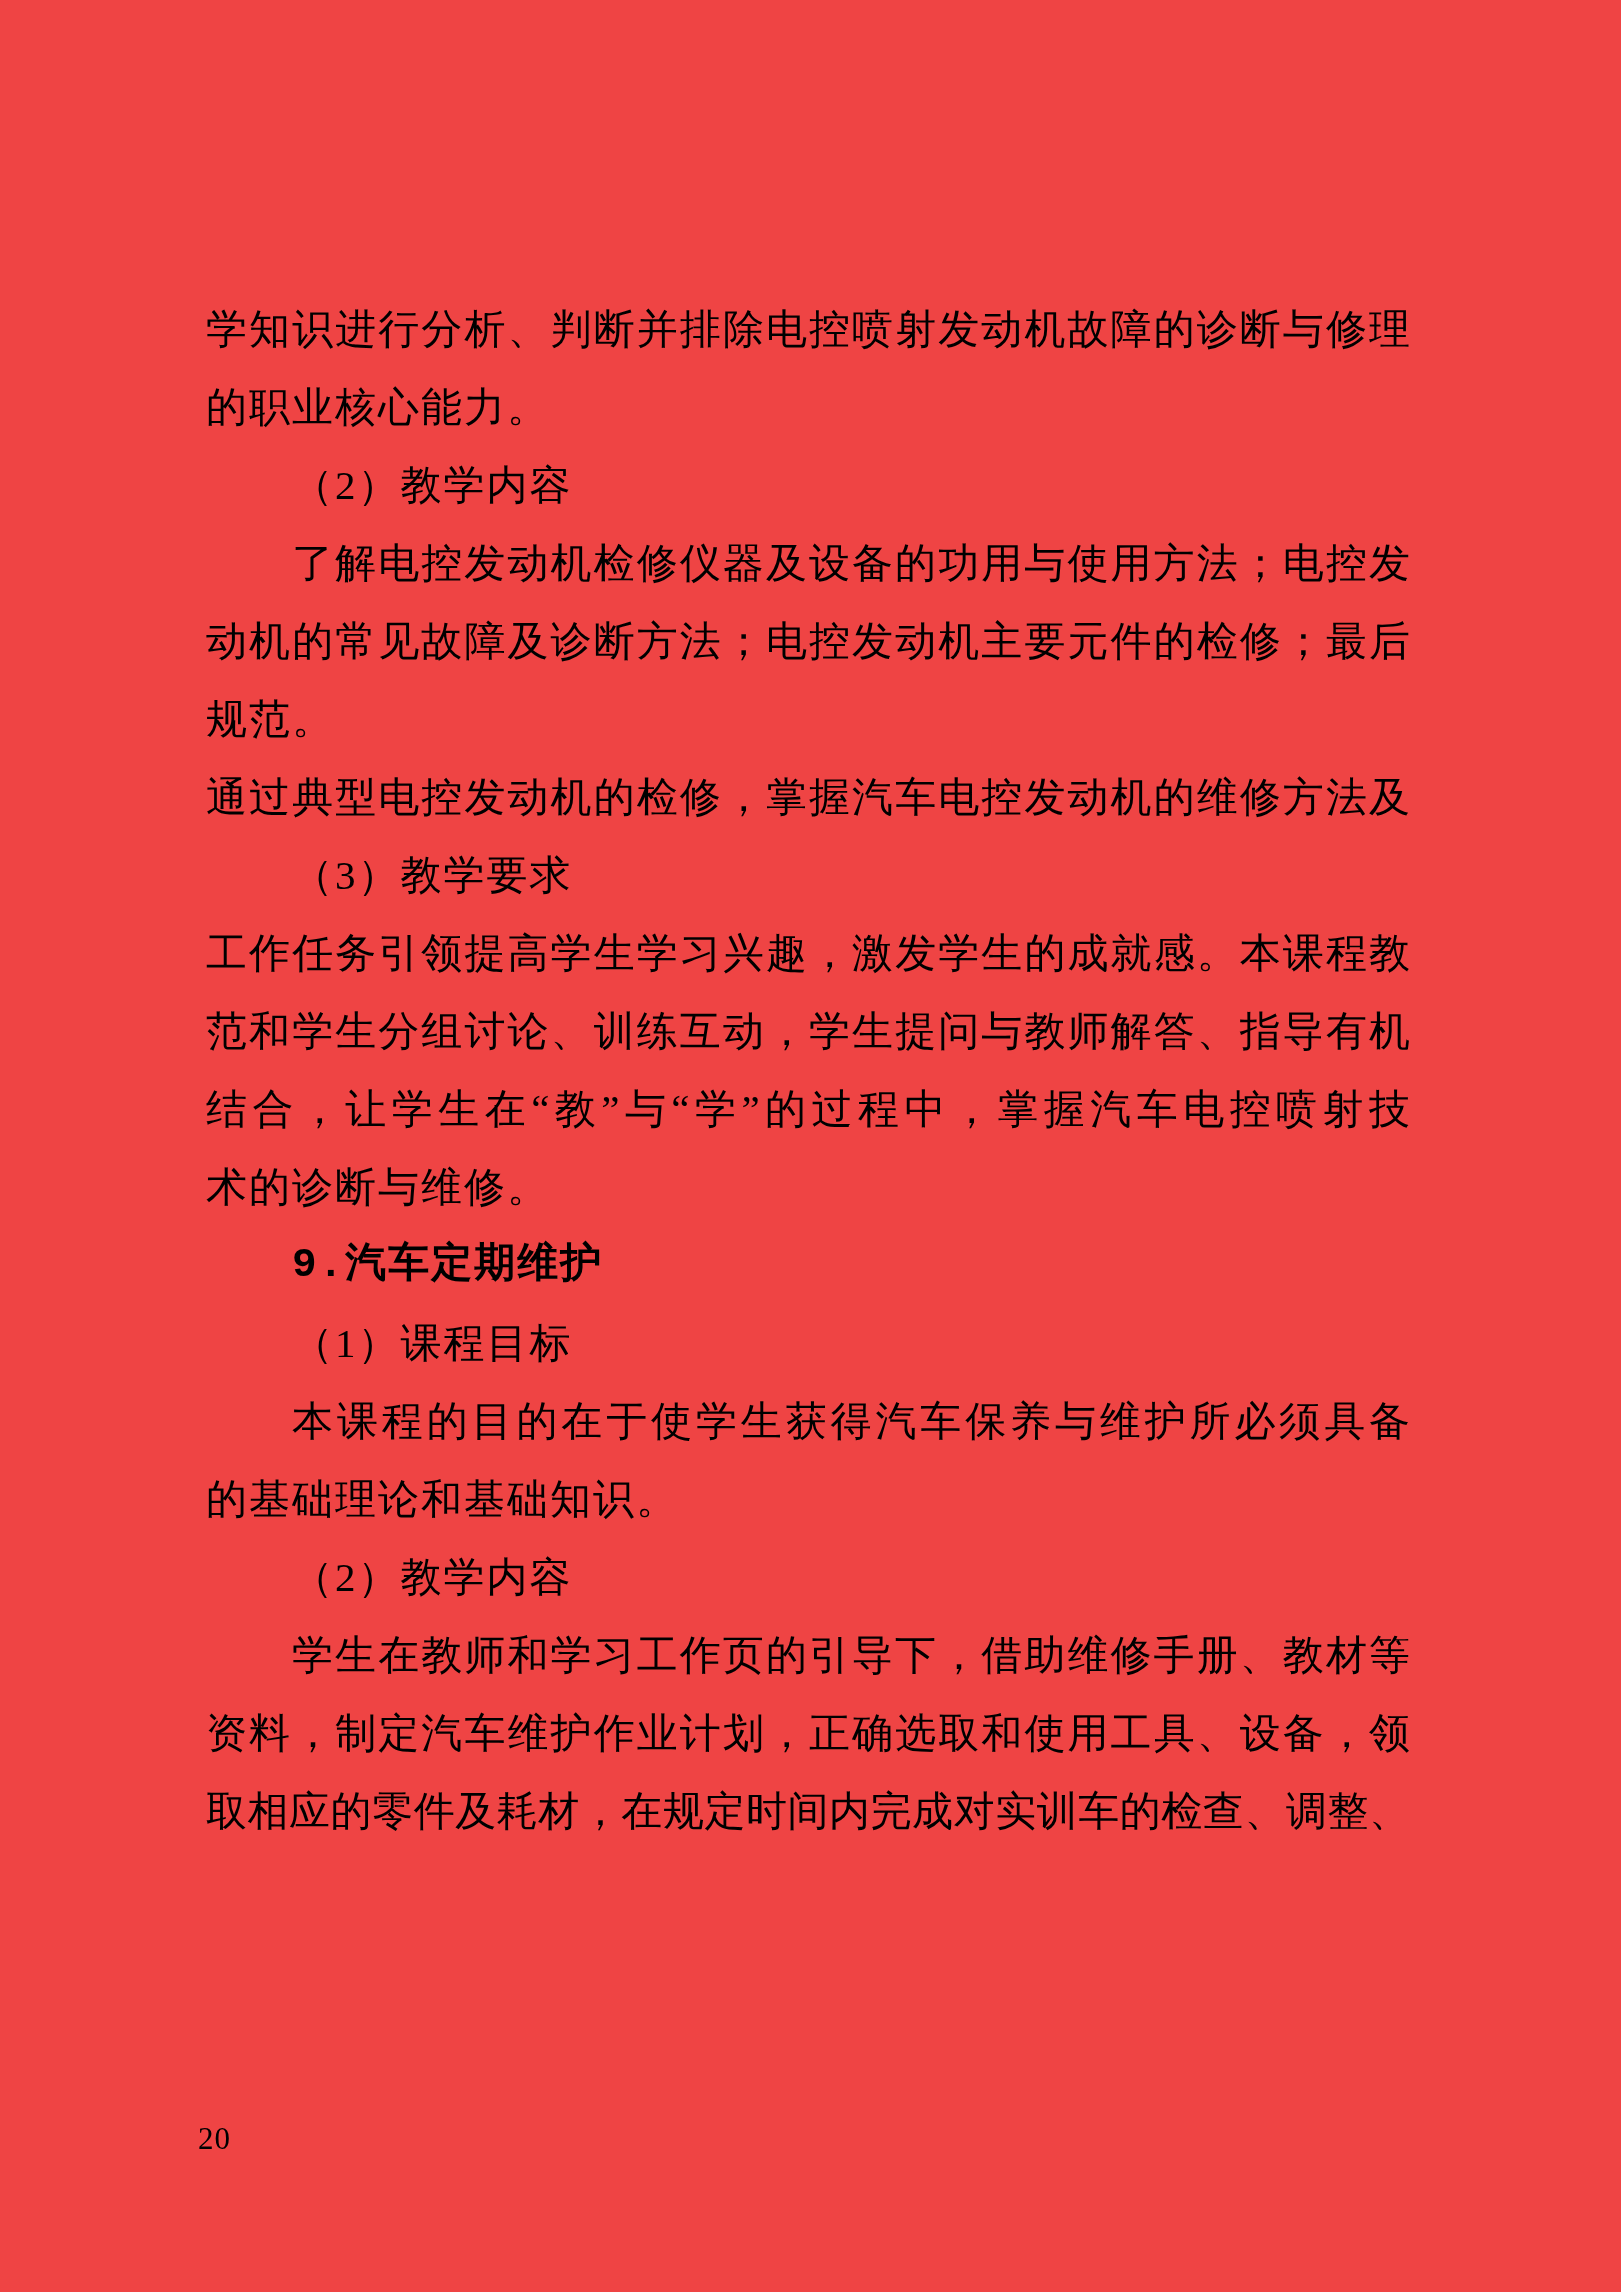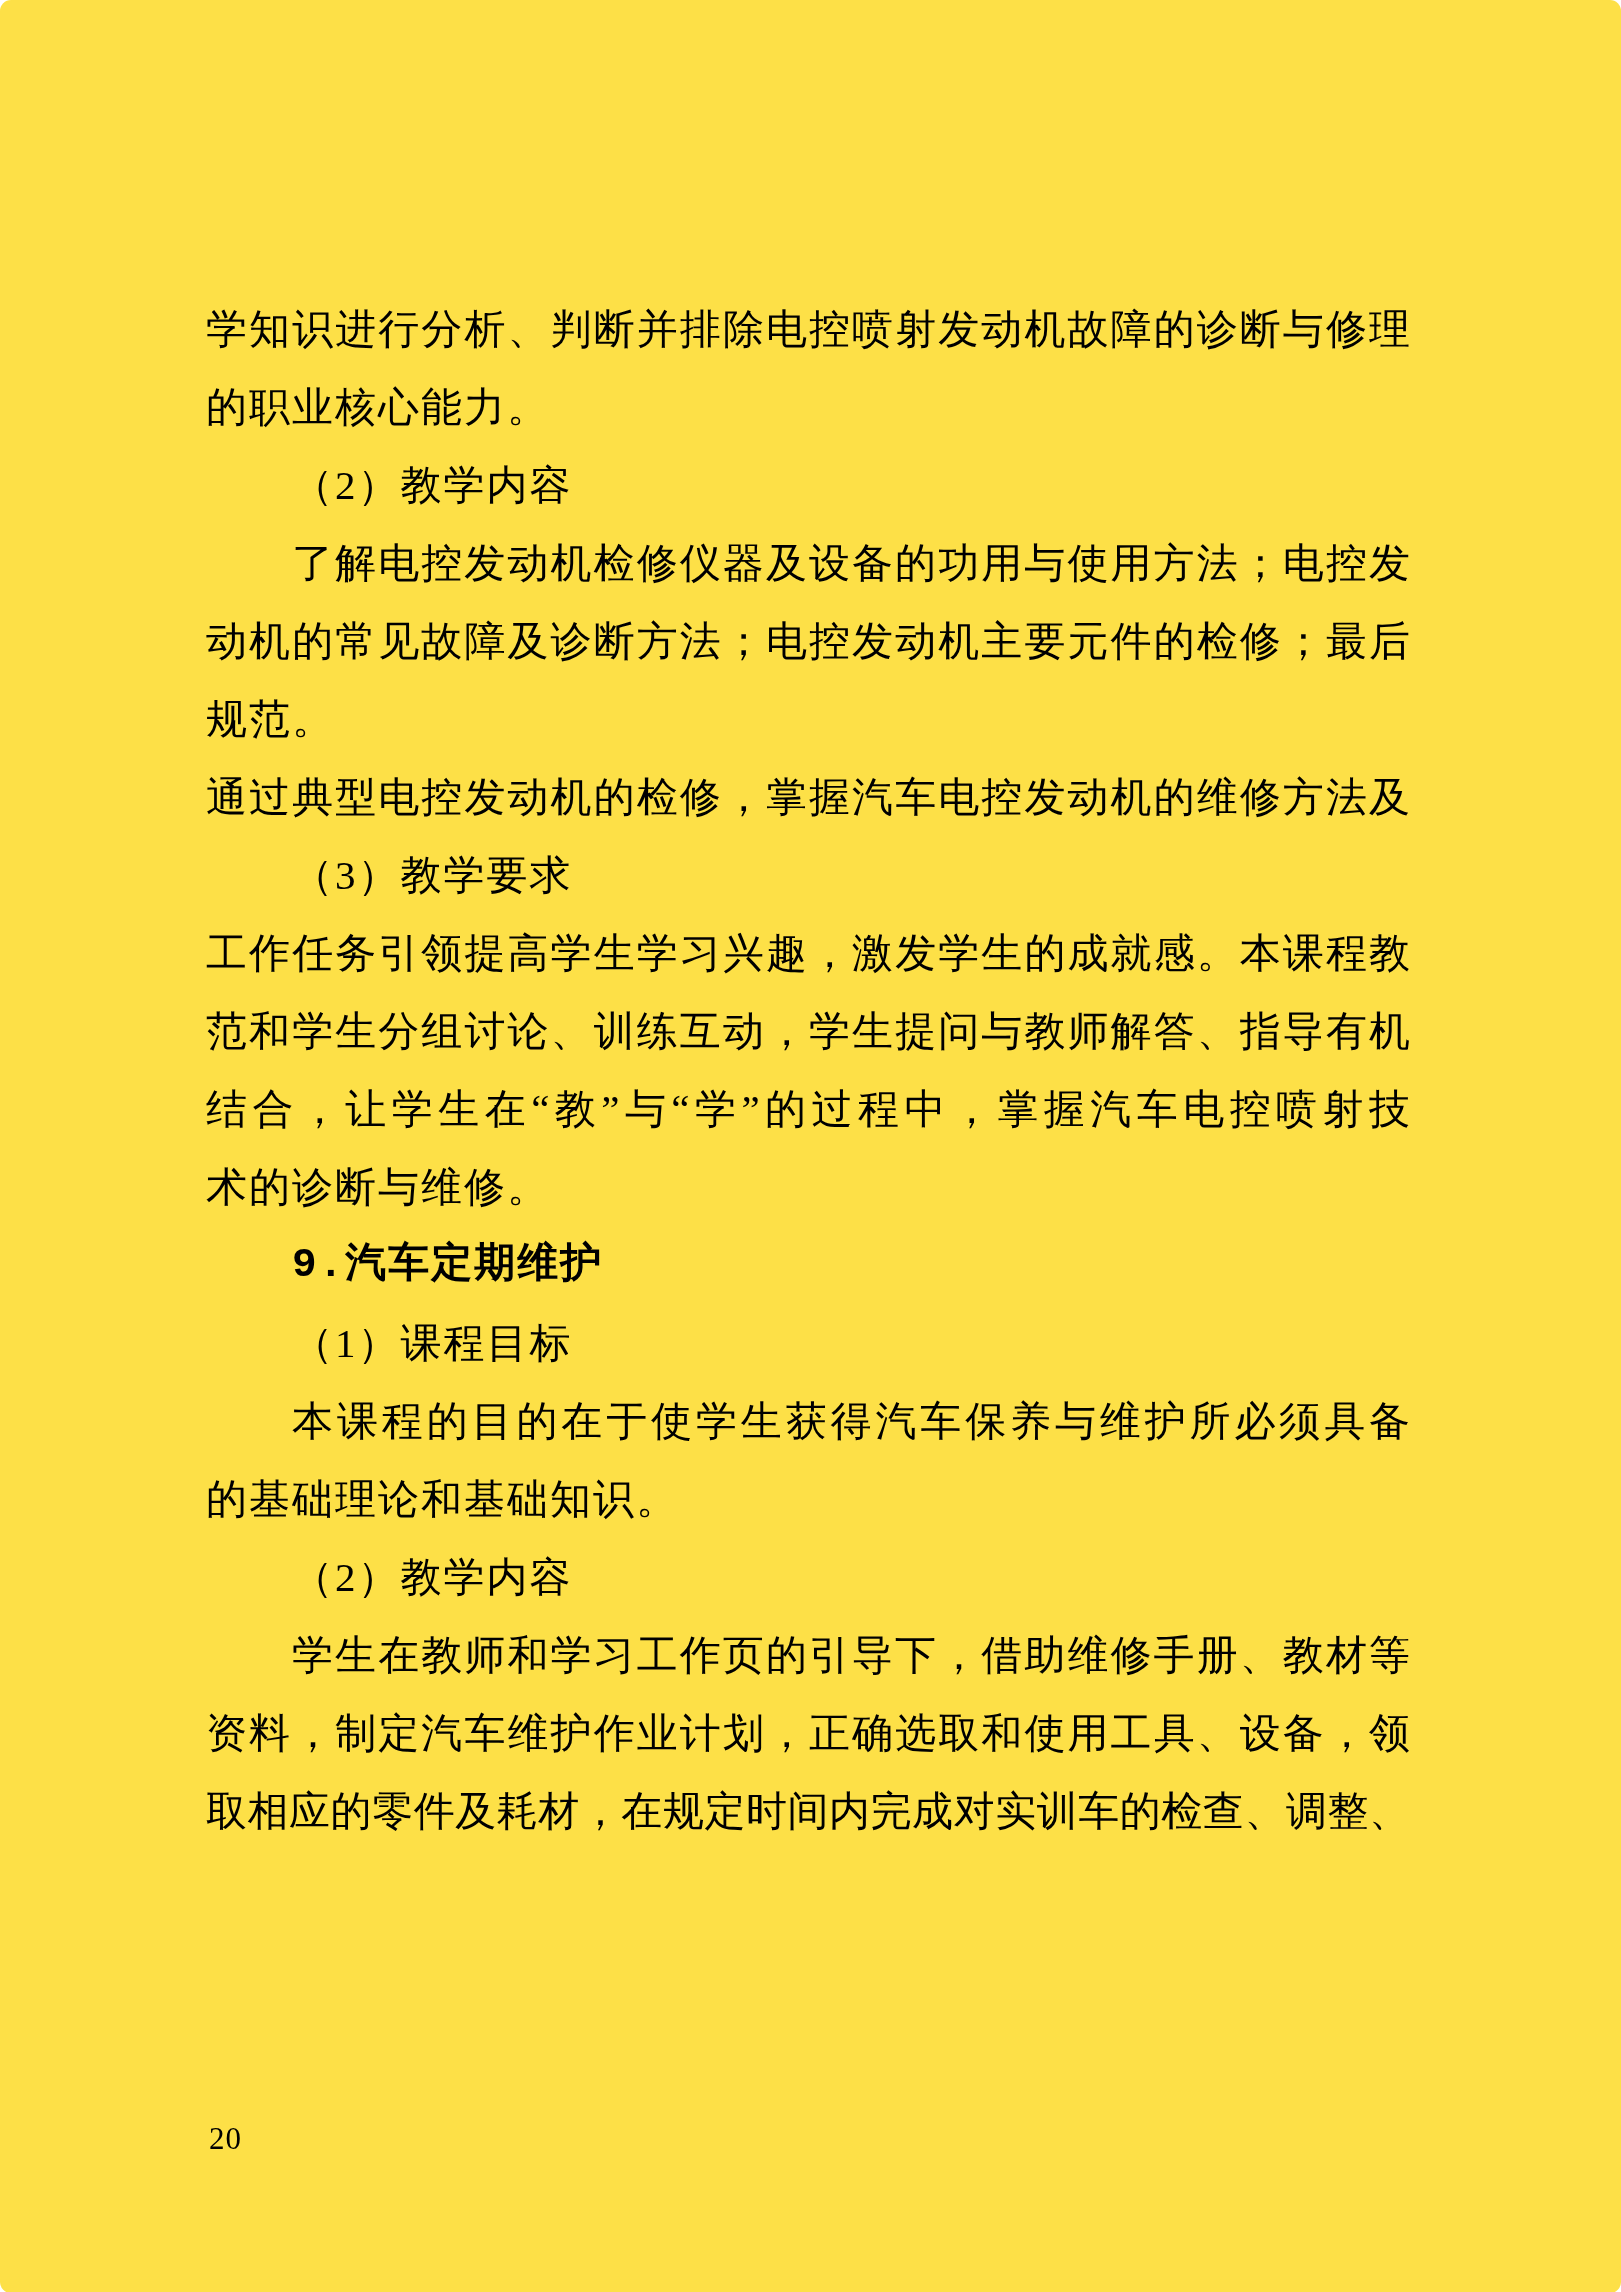--- a/index.html
+++ b/index.html
@@ -11,22 +11,21 @@
     height: 2293px;
     background: #ffffff;
     position: relative;
     overflow: hidden;
     font-family: "Liberation Serif", "DejaVu Serif", serif;
     color: #000000;
   }
   .page {
     position: absolute;
     inset: 0;
-    background: #fde047;
-    border-radius: 11px;
+    background: #ef4444;
   }
   .text-block {
     position: absolute;
     left: 206px;
     top: 290px;
     width: 1204px;
   }
   .line {
     height: 78px;
     line-height: 78px;
@@ -44,21 +43,21 @@
   }
   .line.indent {
     padding-left: 86px;
   }
   .line.bold {
     font-weight: bold;
     font-family: Liberation Mono, monospace;
   }
   .page-number {
     position: absolute;
-    left: 209px;
+    left: 198px;
     top: 2119px;
     font-size: 31px;
     line-height: 39px;
     letter-spacing: 1px;
   }
 </style>
 </head>
 <body>
 
 <div class="page">

